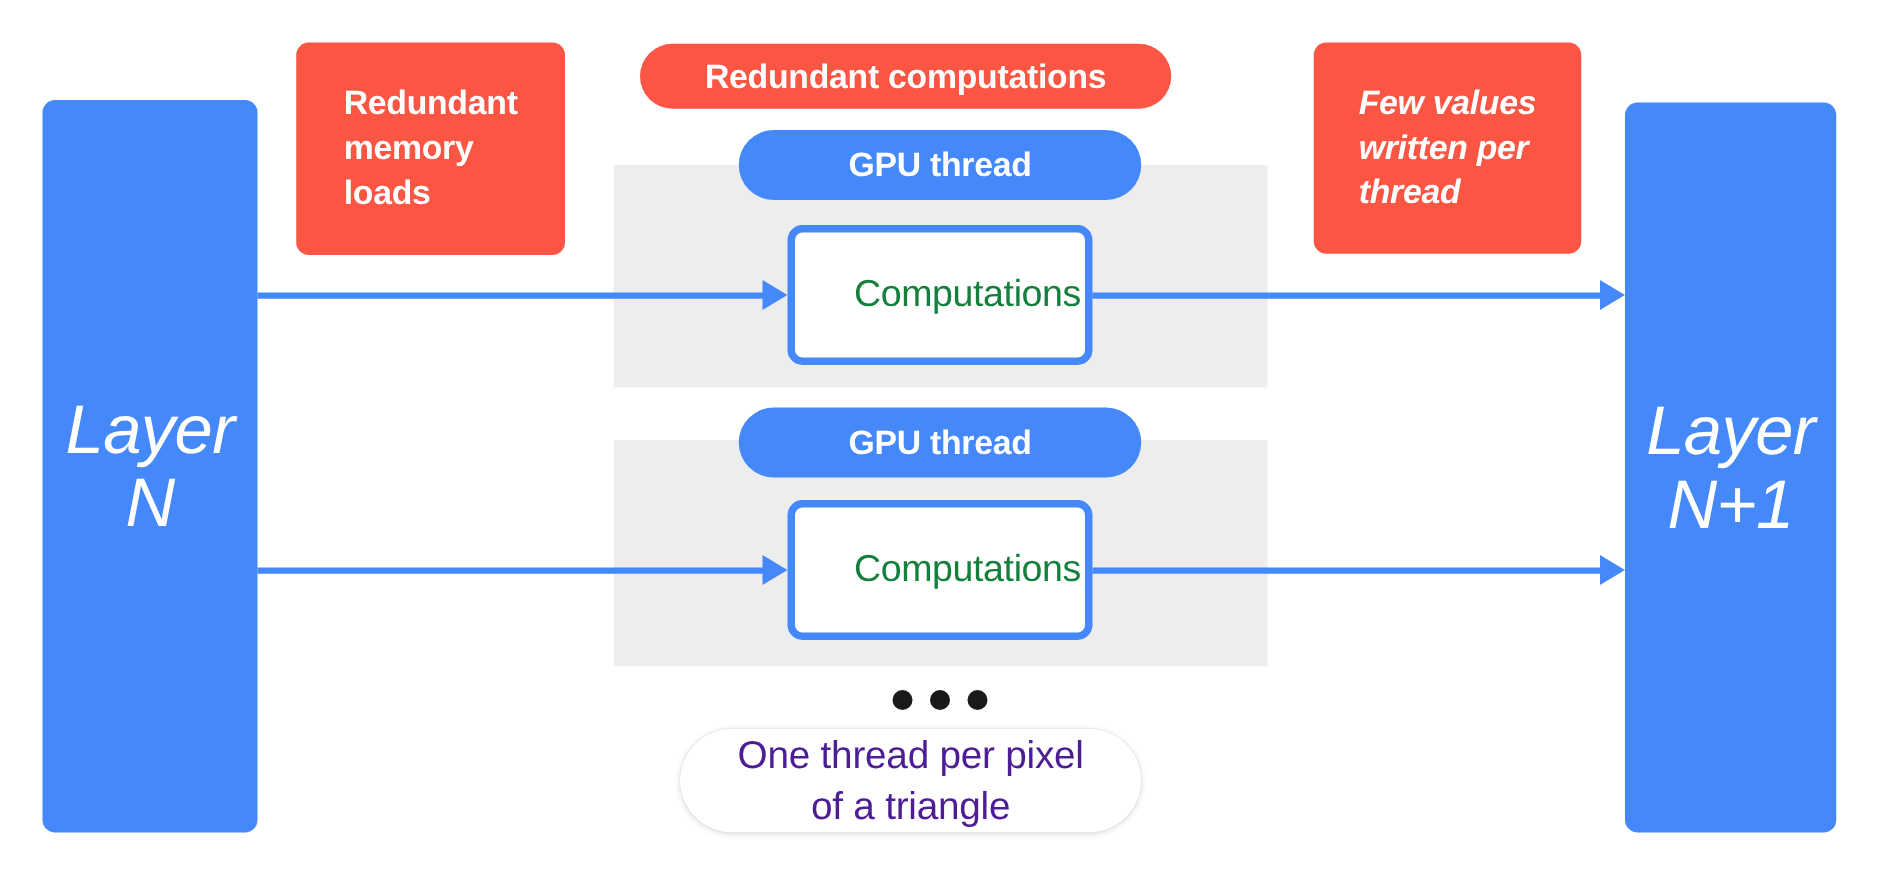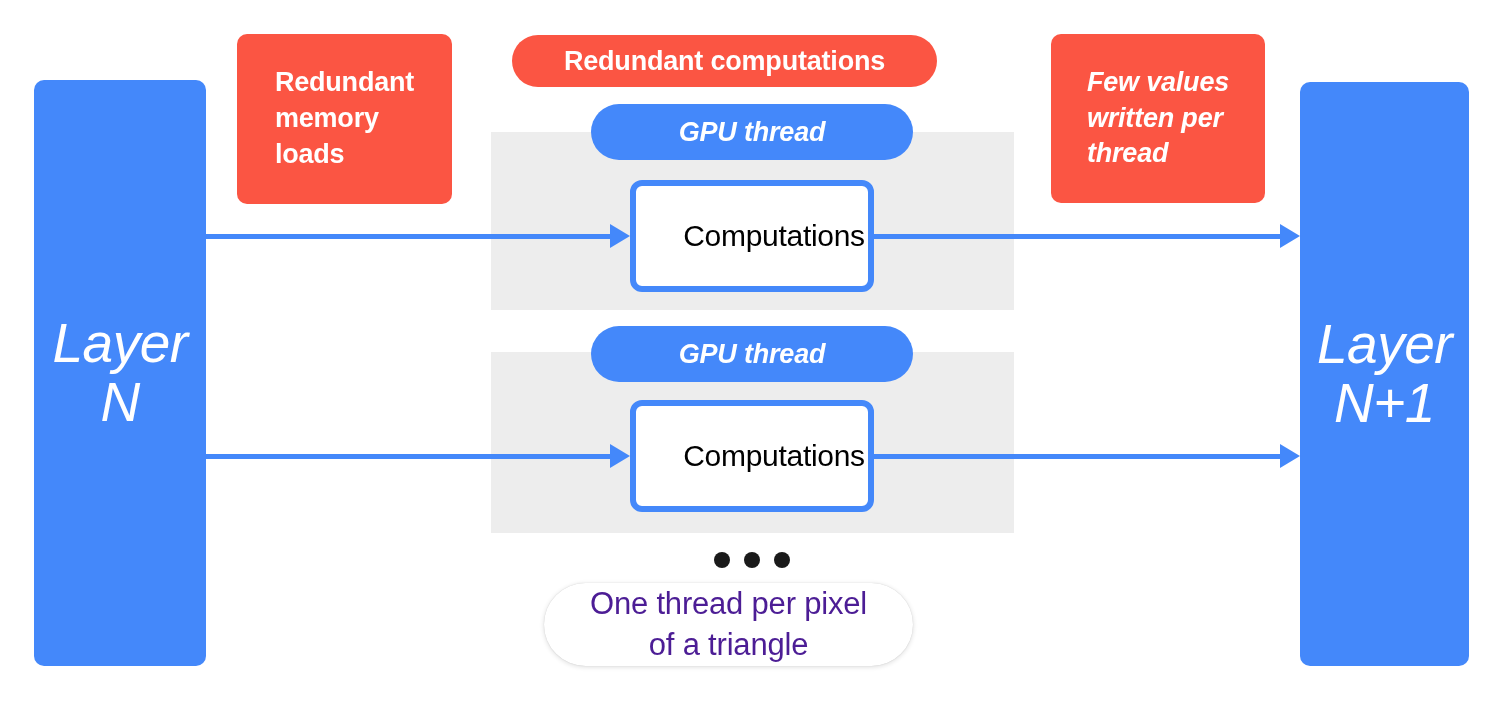--- a/index.html
+++ b/index.html
@@ -98,39 +98,38 @@
     height: 56px;
     background: #4488FA;
     border-radius: 28px;
     color: #ffffff;
     font-size: 27px;
     font-weight: bold;
     display: flex;
     align-items: center;
     justify-content: center;
     letter-spacing: -0.2px;
-    font-style: italic;
   }
   #gpu-pill-1 { top: 104px; }
   #gpu-pill-2 { top: 326px; }
 
   
   .comp-box {
     position: absolute;
     left: 630px;
     width: 244px;
     height: 112px;
     background: #ffffff;
     border: 6px solid #4488FA;
     border-radius: 12px;
     box-sizing: border-box;
     display: flex;
     align-items: center;
     justify-content: center;
-    color: #000000;
+    color: #15803d;
     font-size: 30px;
     font-weight: 400;
     letter-spacing: -0.3px;
     padding-left: 44px;
   }
   #comp-box-1 { top: 180px; }
   #comp-box-2 { top: 400px; }
 
   
   .arrow-line {

